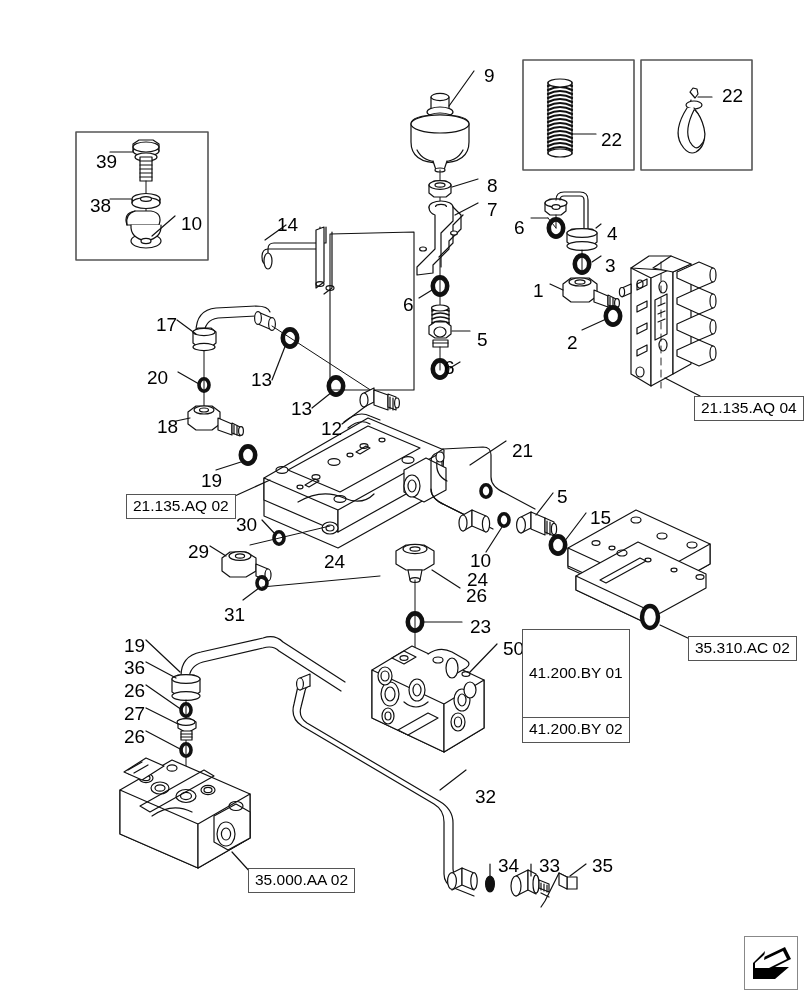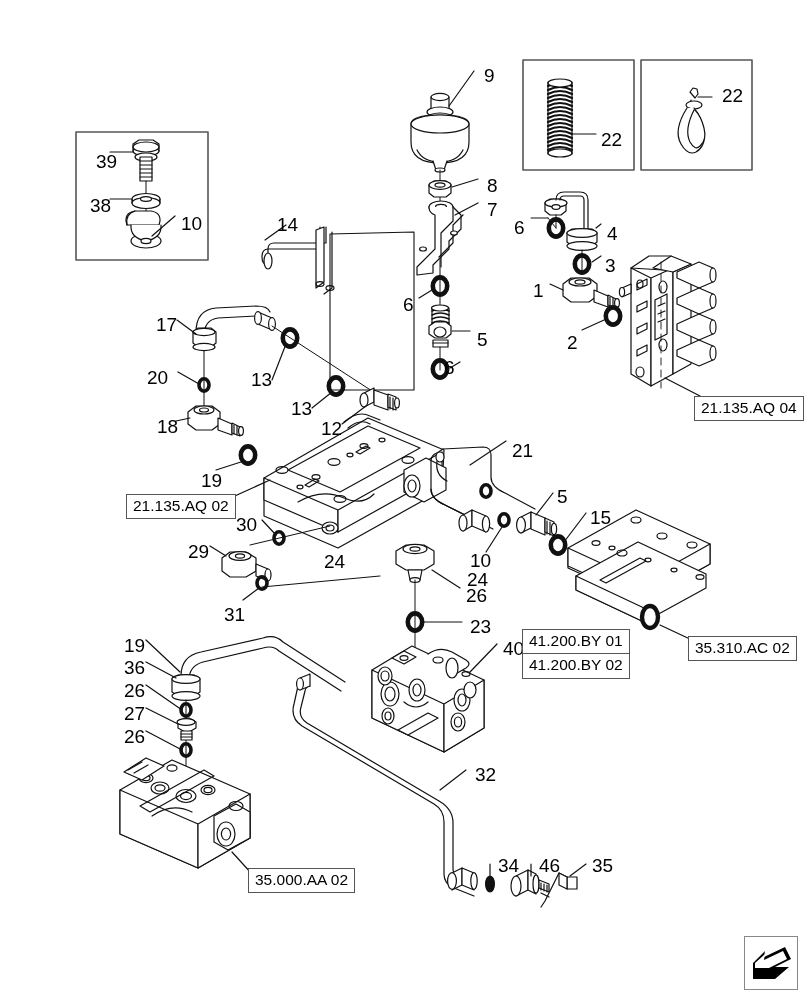--- a/index.html
+++ b/index.html
@@ -8,21 +8,21 @@
        font-family:"Liberation Sans", sans-serif;color:#000;}
   #sheet{position:relative;width:808px;height:1000px;background:#fff;}
   svg#art{position:absolute;left:0;top:0;width:808px;height:1000px;}
   .lbl{position:absolute;font-family:"Liberation Sans",sans-serif;
        font-size:19px;color:#000;line-height:1;white-space:nowrap;}
   .refbox{position:absolute;border:1.6px solid #555;background:#fff;
           font-family:"Liberation Sans",sans-serif;font-size:15.5px;
           padding:3px 6px 4px 6px;white-space:nowrap;line-height:1.05;}
   .refstack{position:absolute;border:1.6px solid #555;background:#fff;}
   .refstack div{font-family:"Liberation Sans",sans-serif;font-size:15.5px;
-          padding:3px 6px 4px 6px;white-space:nowrap;line-height:1.05;}
+          padding:3px 6px 4px 6px;white-space:nowrap;line-height:1.05;margin-top:32px;}
   .refstack div+div{border-top:1.6px solid #555;}
   #logo{position:absolute;left:744px;top:936px;width:52px;height:52px;
         border:1.5px solid #888;background:#fff;}
 </style>
 </head>
 <body>
 
 <div id="sheet">
 
 <svg id="art" viewBox="0 0 808 1000" xmlns="http://www.w3.org/2000/svg">
@@ -559,29 +559,29 @@
 <span class="lbl" style="left:324px;top:552px">24</span>
 <span class="lbl" style="left:467px;top:570px">24</span>
 <span class="lbl" style="left:124px;top:636px">19</span>
 <span class="lbl" style="left:124px;top:681px">26</span>
 <span class="lbl" style="left:124px;top:727px">26</span>
 <span class="lbl" style="left:124px;top:704px">27</span>
 <span class="lbl" style="left:124px;top:658px">36</span>
 <span class="lbl" style="left:188px;top:542px">29</span>
 <span class="lbl" style="left:236px;top:515px">30</span>
 <span class="lbl" style="left:224px;top:605px">31</span>
-<span class="lbl" style="left:475px;top:765px">32</span>
-<span class="lbl" style="left:539px;top:856px">46</span>
+<span class="lbl" style="left:475px;top:787px">32</span>
+<span class="lbl" style="left:539px;top:856px">33</span>
 <span class="lbl" style="left:498px;top:856px">34</span>
 <span class="lbl" style="left:592px;top:856px">35</span>
 <span class="lbl" style="left:601px;top:130px">22</span>
 <span class="lbl" style="left:722px;top:86px">22</span>
 <span class="lbl" style="left:90px;top:196px">38</span>
 <span class="lbl" style="left:96px;top:152px">39</span>
-<span class="lbl" style="left:503px;top:639px">40</span>
+<span class="lbl" style="left:503px;top:639px">50</span>
 
 <div class="refbox" style="left:694px;top:396px">21.135.AQ 04</div>
 <div class="refbox" style="left:126px;top:494px">21.135.AQ 02</div>
 <div class="refbox" style="left:688px;top:636px">35.310.AC 02</div>
 <div class="refbox" style="left:248px;top:868px">35.000.AA 02</div>
 
 <div class="refstack" style="left:522px;top:629px">
   <div>41.200.BY 01</div>
   <div>41.200.BY 02</div>
 </div>

